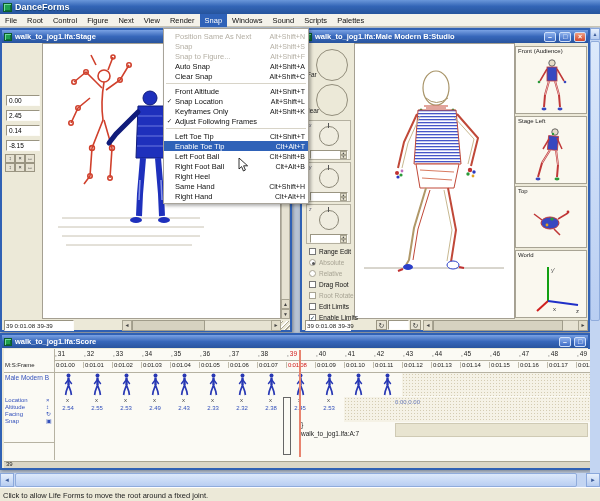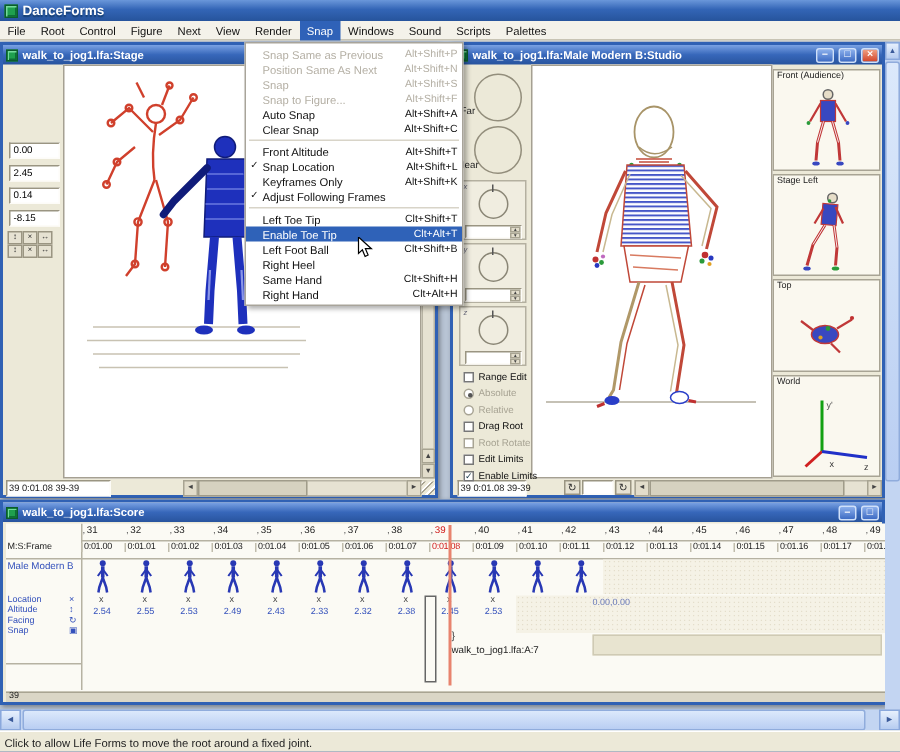--- a/index.html
+++ b/index.html
@@ -479,25 +479,20 @@
         <div class="ftime" style="left: 543px; top: 13px;">0:01.17</div>
         <div class="fnum" style="left: 573px; top: 1px;">49</div>
         <div class="ftime" style="left: 572px; top: 13px;">0:01.18</div>
         <div class="abs" style="left: 295px; top: 1px; width: 2px; height: 107px; background: rgb(232, 131, 110); z-index: 3;"></div>
       </div>
   </div>
 
   <div id="snap-menu">
       <div class="mrow dis">
         <div class="mchk"></div>
-        <div class="mlabel">Snap Same as Previous</div>
-        <div class="mshort">Alt+Shift+P</div>
-      </div>
-      <div class="mrow dis">
-        <div class="mchk"></div>
         <div class="mlabel">Position Same As Next</div>
         <div class="mshort">Alt+Shift+N</div>
       </div>
       <div class="mrow dis">
         <div class="mchk"></div>
         <div class="mlabel">Snap</div>
         <div class="mshort">Alt+Shift+S</div>
       </div>
       <div class="mrow dis">
         <div class="mchk"></div>
@@ -543,20 +538,25 @@
       </div>
       <div class="mrow hl">
         <div class="mchk"></div>
         <div class="mlabel">Enable Toe Tip</div>
         <div class="mshort">Clt+Alt+T</div>
       </div>
       <div class="mrow">
         <div class="mchk"></div>
         <div class="mlabel">Left Foot Ball</div>
         <div class="mshort">Clt+Shift+B</div>
+      </div>
+      <div class="mrow">
+        <div class="mchk"></div>
+        <div class="mlabel">Right Foot Ball</div>
+        <div class="mshort">Clt+Alt+B</div>
       </div>
       <div class="mrow">
         <div class="mchk"></div>
         <div class="mlabel">Right Heel</div>
         <div class="mshort"></div>
       </div>
       <div class="mrow">
         <div class="mchk"></div>
         <div class="mlabel">Same Hand</div>
         <div class="mshort">Clt+Shift+H</div>

